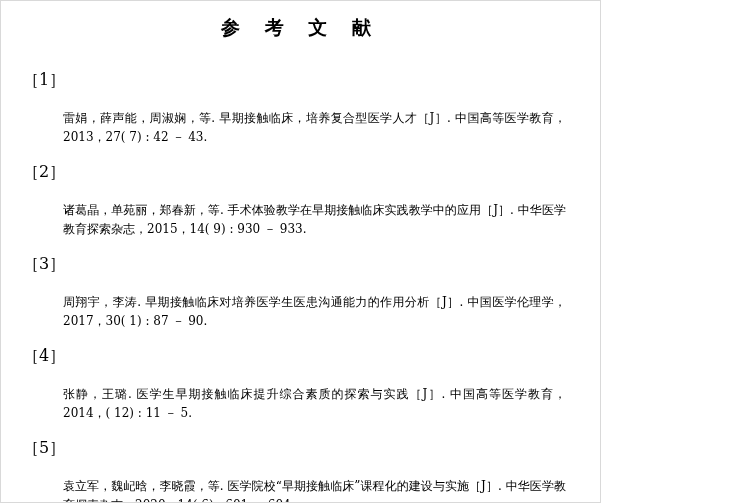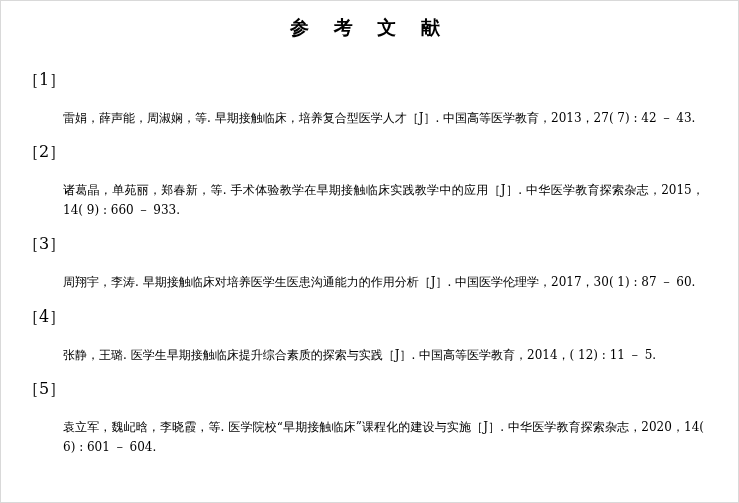--- a/index.html
+++ b/index.html
@@ -6,21 +6,21 @@
     margin: 0;
     padding: 0;
     background: #ffffff;
   }
   body {
     font-family: "Liberation Serif", "DejaVu Serif", serif;
     color: #000000;
   }
   .page {
     position: relative;
-    width: 739px;
+    width: 601px;
     height: 503px;
     background: #ffffff;
     border: 1px solid #d9d9d9;
     box-sizing: border-box;
     overflow: hidden;
   }
   .section-title {
     text-align: center;
     font-size: 19px;
     font-weight: bold;
@@ -70,26 +70,26 @@
 
   <ul class="ref-list">
 
     <li class="ref-item">
       <span class="ref-num">［1］</span>
       <span class="ref-text">雷娟，薛声能，周淑娴，等. 早期接触临床，培养复合型医学人才［J］. 中国高等医学教育，2013，27( 7) : 42 － 43.</span>
     </li>
 
     <li class="ref-item">
       <span class="ref-num">［2］</span>
-      <span class="ref-text">诸葛晶，单苑丽，郑春新，等. 手术体验教学在早期接触临床实践教学中的应用［J］. 中华医学教育探索杂志，2015，14( 9) : 660 － 933.</span>
+      <span class="ref-text">诸葛晶，单苑丽，郑春新，等. 手术体验教学在早期接触临床实践教学中的应用［J］. 中华医学教育探索杂志，2015，14( 9) : 930 － 933.</span>
     </li>
 
     <li class="ref-item">
       <span class="ref-num">［3］</span>
-      <span class="ref-text">周翔宇，李涛. 早期接触临床对培养医学生医患沟通能力的作用分析［J］. 中国医学伦理学，2017，30( 1) : 87 － 60.</span>
+      <span class="ref-text">周翔宇，李涛. 早期接触临床对培养医学生医患沟通能力的作用分析［J］. 中国医学伦理学，2017，30( 1) : 87 － 90.</span>
     </li>
 
     <li class="ref-item">
       <span class="ref-num">［4］</span>
       <span class="ref-text">张静，王璐. 医学生早期接触临床提升综合素质的探索与实践［J］. 中国高等医学教育，2014，( 12) : 11 － 5.</span>
     </li>
 
     <li class="ref-item">
       <span class="ref-num">［5］</span>
       <span class="ref-text">袁立军，魏屺晗，李晓霞，等. 医学院校“早期接触临床”课程化的建设与实施［J］. 中华医学教育探索杂志，2020，14( 6) : 601 － 604.</span>

